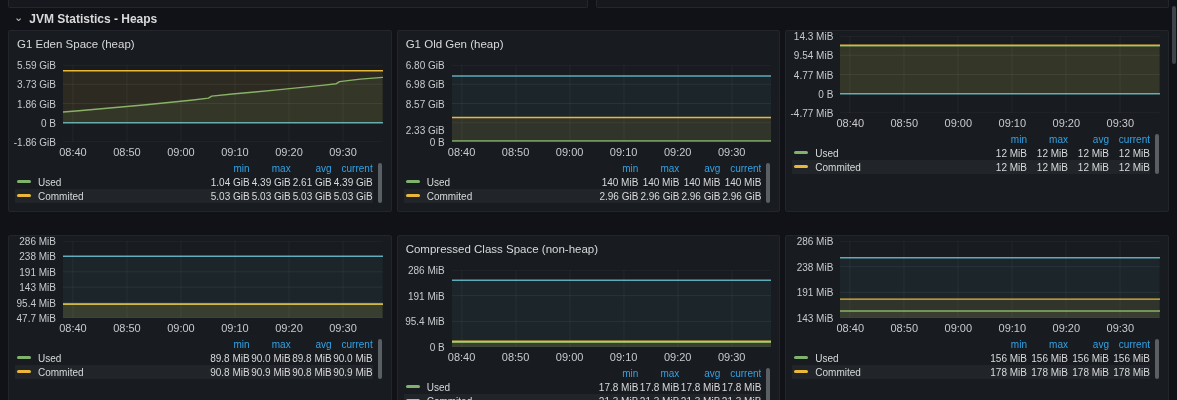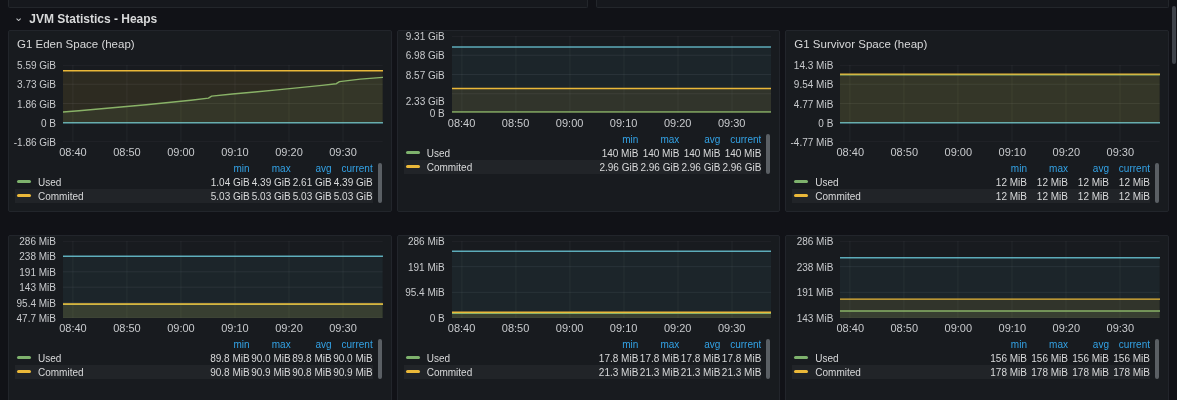--- a/index.html
+++ b/index.html
@@ -122,23 +122,24 @@
               <div class="lcell">5.03 GiB</div>
               <div class="lcell">5.03 GiB</div>
               <div class="lcell">5.03 GiB</div>
               <div class="lcell">5.03 GiB</div>
             </div>
           </div>
           <div class="legend-scrollbar"></div>
         </div>
       </section>
     <section class="panel">
-    <div class="chart-row">
-          <div class="y-axis">
-            <div class="ytick" style="top: 0px;">9.31 GiB</div>
+      <div class="panel-header">G1 Old Gen (heap)</div>
+    <div class="chart-row">
+          <div class="y-axis">
+            <div class="ytick" style="top: 0px;">6.80 GiB</div>
             <div class="ytick" style="top: 19.25px;">6.98 GiB</div>
             <div class="ytick" style="top: 38.5px;">8.57 GiB</div>
             <div class="ytick" style="top: 65px;">2.33 GiB</div>
             <div class="ytick" style="top: 77px;">0 B</div>
           </div>
           <div class="plot">
             <svg viewBox="0 0 100 77" preserveAspectRatio="none">
               <line x1="0" y1="0" x2="100" y2="0" stroke="rgba(210,215,225,0.08)" stroke-width="1" vector-effect="non-scaling-stroke"></line>
               <line x1="0" y1="19.25" x2="100" y2="19.25" stroke="rgba(210,215,225,0.08)" stroke-width="1" vector-effect="non-scaling-stroke"></line>
               <line x1="0" y1="38.5" x2="100" y2="38.5" stroke="rgba(210,215,225,0.08)" stroke-width="1" vector-effect="non-scaling-stroke"></line>
@@ -188,21 +189,20 @@
               <div class="lcell">2.96 GiB</div>
               <div class="lcell">2.96 GiB</div>
               <div class="lcell">2.96 GiB</div>
               <div class="lcell">2.96 GiB</div>
             </div>
           </div>
           <div class="legend-scrollbar"></div>
         </div>
       </section>
     <section class="panel">
-      <div class="panel-header">G1 Survivor Space (heap)</div>
     <div class="chart-row">
           <div class="y-axis">
             <div class="ytick" style="top: 0px;">14.3 MiB</div>
             <div class="ytick" style="top: 19.25px;">9.54 MiB</div>
             <div class="ytick" style="top: 38.5px;">4.77 MiB</div>
             <div class="ytick" style="top: 57.75px;">0 B</div>
             <div class="ytick" style="top: 77px;">-4.77 MiB</div>
           </div>
           <div class="plot">
             <svg viewBox="0 0 100 77" preserveAspectRatio="none">
@@ -322,20 +322,21 @@
               <div class="lcell">90.8 MiB</div>
               <div class="lcell">90.9 MiB</div>
               <div class="lcell">90.8 MiB</div>
               <div class="lcell">90.9 MiB</div>
             </div>
           </div>
           <div class="legend-scrollbar"></div>
         </div>
       </section>
     <section class="panel">
+      <div class="panel-header">Compressed Class Space (non-heap)</div>
     <div class="chart-row">
           <div class="y-axis">
             <div class="ytick" style="top: 0px;">286 MiB</div>
             <div class="ytick" style="top: 25.6667px;">191 MiB</div>
             <div class="ytick" style="top: 51.3333px;">95.4 MiB</div>
             <div class="ytick" style="top: 77px;">0 B</div>
           </div>
           <div class="plot">
             <svg viewBox="0 0 100 77" preserveAspectRatio="none">
               <line x1="0" y1="0" x2="100" y2="0" stroke="rgba(210,215,225,0.08)" stroke-width="1" vector-effect="non-scaling-stroke"></line>

